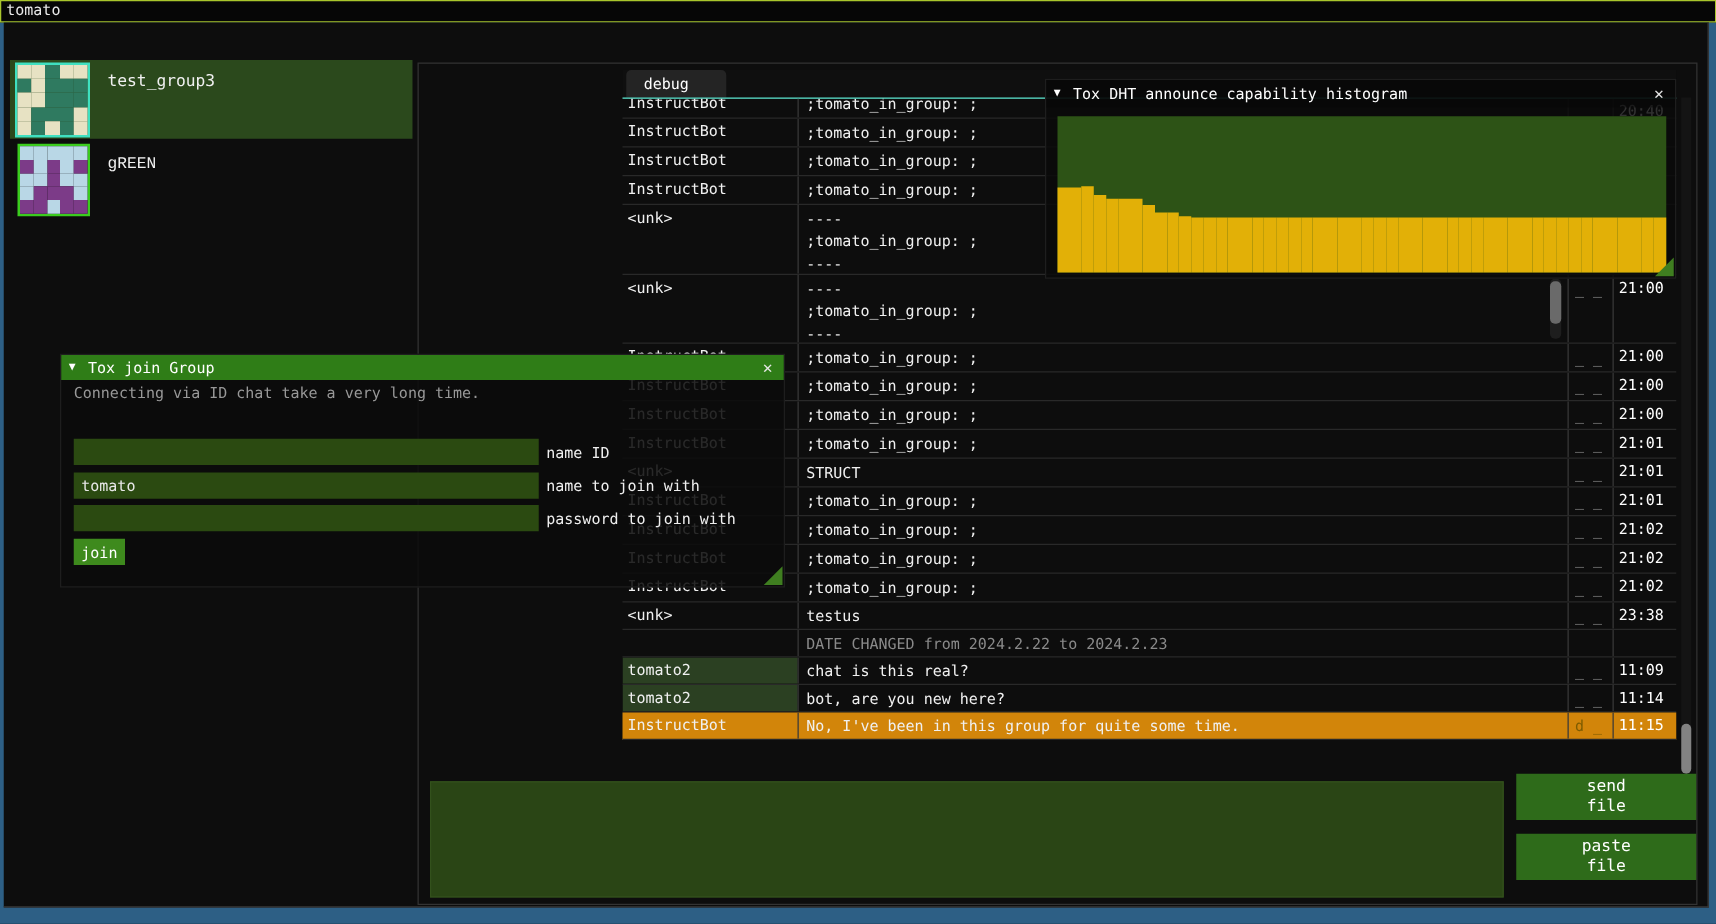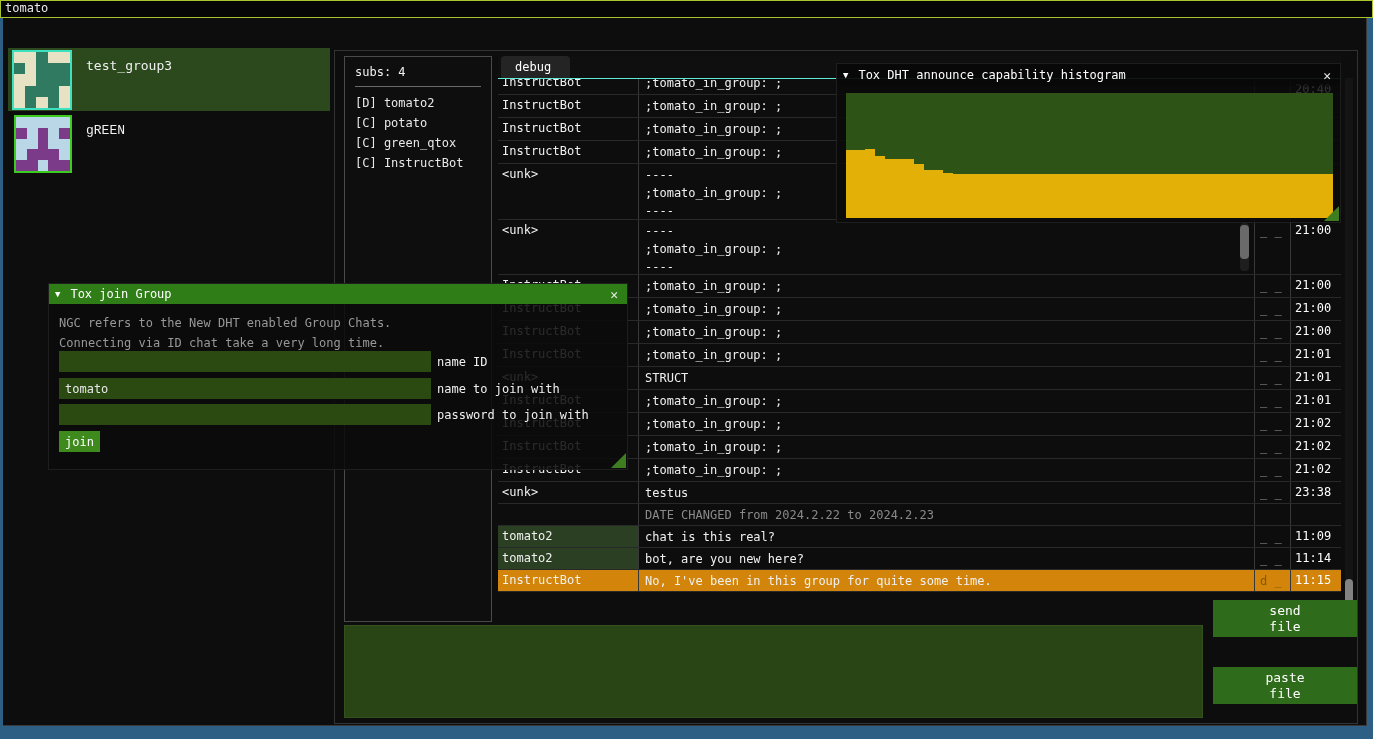--- a/index.html
+++ b/index.html
@@ -29,21 +29,21 @@
   
   .main { position:absolute; left:331px; top:32px; width:1024px; height:674px; border:1px solid #333; background:#0d0d0d; }
 
   .subs { position:absolute; left:9px; top:5px; width:148px; height:566px; border:1px solid #4a4a4a; background:#0e0e0e; }
   .subs-header { color:#f0f0f0; font-size:12px; padding:8px 0 0 10px; }
   .subs-hr { height:1px; background:#6a6a6a; margin:7px 10px 6px 10px; }
   .member { color:#e8e8e8; font-size:12px; padding:2px 0 2px 10px; line-height:16px; white-space:pre; }
 
   .tabbar { position:absolute; left:163px; top:5px; width:843px; height:22px; background:#0f0f0f; }
   .tab { display:inline-block; background:#242424; color:#fff; font-size:12px; height:22px;
-         padding:4px 19px 0 14px; border-radius:4px 4px 0 0; margin-left:3px; }
+         padding:4px 30px 0 14px; border-radius:4px 4px 0 0; margin-left:3px; }
 
   
   .table { position:absolute; left:163px; top:27px; width:843px; height:536px; border-top:1px solid #5eead4; }
   .row { position:relative; display:flex; border-bottom:1px solid #292929; overflow:hidden; }
   .cell-name { width:140px; color:#f0f0f0; font-size:12px; padding:3px 0 0 4px; white-space:pre; }
   .cell-msg  { width:616px; border-left:1px solid #383838; color:#f0f0f0; font-size:12px;
                padding:2px 0 0 6px; line-height:18px; white-space:pre; position:relative; }
   .cell-flags{ width:36px; border-left:1px solid #383838; color:#9a9a9a; font-size:12px; padding:4px 0 0 5px; white-space:pre; }
   .cell-time { width:51px; border-left:1px solid #383838; color:#ffffff; font-size:12px; padding:3px 0 0 4px; }
   .row.clip .cell-name, .row.clip .cell-msg { margin-top:-7px; }
@@ -54,21 +54,21 @@
   .cell-scroll { position:absolute; right:5px; top:3px; bottom:3px; width:9px; background:#1e1e1e; border-radius:4px; }
   .cell-scroll .thumb { position:absolute; top:2px; left:0; width:9px; height:34px; background:#6a6a6a; border-radius:4px; }
   .main-scroll { position:absolute; left:1010px; top:27px; width:8px; height:536px; background:#141414; }
   .main-scroll .thumb { position:absolute; left:0; top:501px; width:8px; height:40px; background:#828282; border-radius:4px; }
 
   
   .composer-input { position:absolute; left:9px; top:574px; width:859px; height:93px; background:#2a4515;
                     border:1px solid #33511c; color:#e8e8e8; font-family:"DejaVu Sans Mono",monospace; font-size:12px; resize:none; outline:none; }
   .file-btn { position:absolute; left:878px; width:144px; height:37px; background:#2e6b1a; border:none; color:#fff;
               font-family:"DejaVu Sans Mono",monospace; font-size:13px; line-height:16px; white-space:pre-line; text-align:center; }
-  .file-btn.send { top:549px; } .file-btn.paste { top:616px; }
+  .file-btn.send { top:568px; } .file-btn.paste { top:616px; }
 
   
   .fwin { position:absolute; }
   .fwin-title { height:22px; color:#fff; font-size:12px; display:flex; align-items:center; padding:0 6px; }
   .fwin-title .arrow { font-size:9px; margin-right:10px; }
   .fwin-title .ttl { flex:1; }
   .fwin-title .x { color:#e8e8e8; font-size:13px; padding:0 3px; }
   .fwin-body { position:relative; }
   .grip { position:absolute; right:1px; bottom:1px; width:0; height:0;
           border-left:15px solid transparent; border-bottom:15px solid #3f7e20; }
@@ -156,30 +156,20 @@
           <div style="background: rgb(124, 59, 136);"></div>
           <div style="background: rgb(185, 215, 230);"></div>
           <div style="background: rgb(124, 59, 136);"></div>
           <div style="background: rgb(124, 59, 136);"></div>
         </div>
       <div class="group-label">gREEN</div>
     </div>
 
     <div class="main">
 
-      <div class="subs">
-        <div class="subs-header">subs: 4</div>
-        <div class="subs-hr"></div>
-        <div id="members">
-            <div class="member">[D] tomato2</div>
-            <div class="member">[C] potato</div>
-            <div class="member">[C] green_qtox</div>
-            <div class="member">[C] InstructBot</div>
-          </div>
-      </div>
 
       <div class="tabbar">
         <div class="tab">debug</div>
       </div>
 
       <div class="table" id="chat-rows">
           <div class="row clip" style="height: 16px;">
             <div class="cell-name">InstructBot</div>
             <div class="cell-msg">;tomato_in_group: ;</div>
             <div class="cell-flags">_ _</div>
@@ -378,21 +368,20 @@
     <div class="grip"></div>
   </div>
 
   <div class="fwin join-win">
     <div class="fwin-title">
       <span class="arrow">▼</span>
       <span class="ttl">Tox join Group</span>
       <span class="x">✕</span>
     </div>
     <div class="fwin-body">
-      <div class="join-desc first">NGC refers to the New DHT enabled Group Chats.</div>
       <div class="join-desc">Connecting via ID chat take a very long time.</div>
       <input class="join-field" style="top: 47px;" value="">
       <span class="join-label" style="top:51px;">name ID</span>
       <input class="join-field" style="top: 74px;" value="tomato">
       <span class="join-label" style="top:78px;">name to join with</span>
       <input class="join-field" style="top: 100px;" value="">
       <span class="join-label" style="top:104px;">password to join with</span>
       <button class="join-btn">join</button>
     </div>
     <div class="grip"></div>

